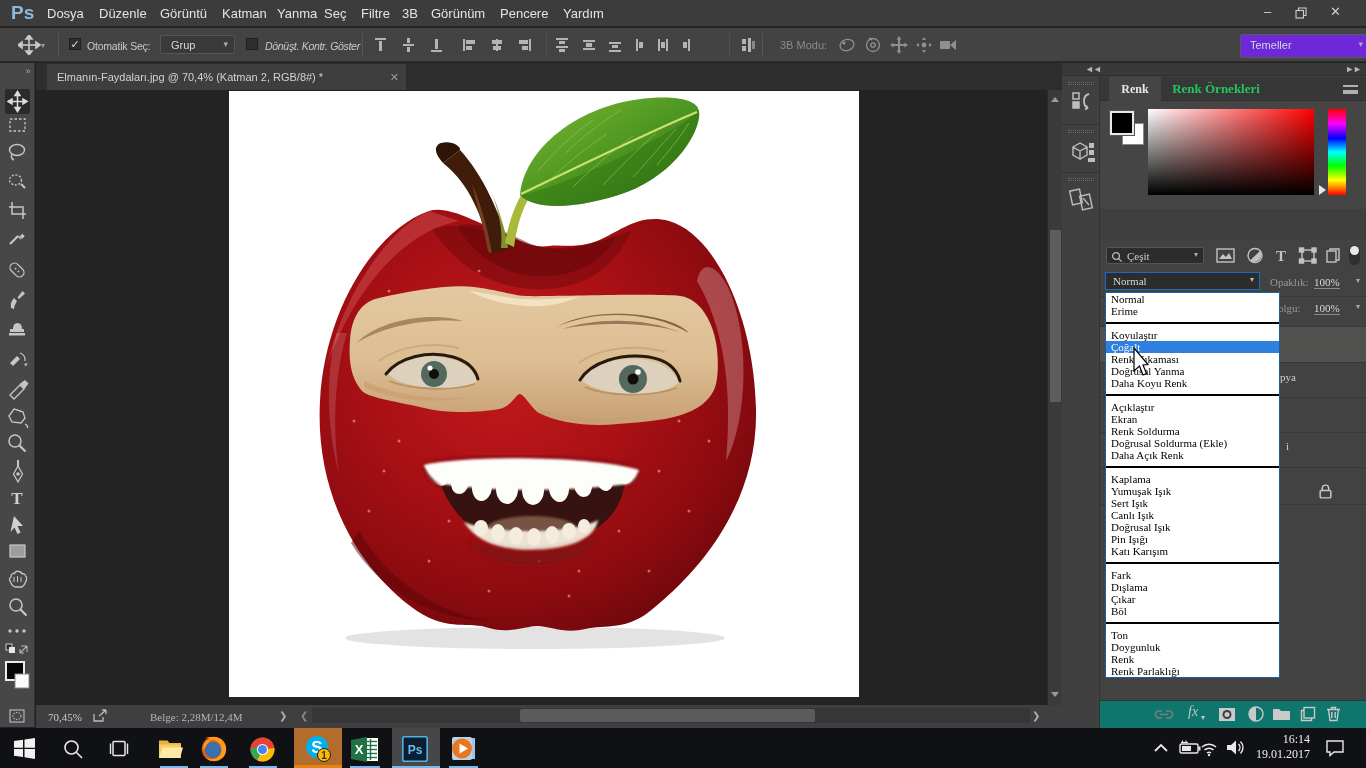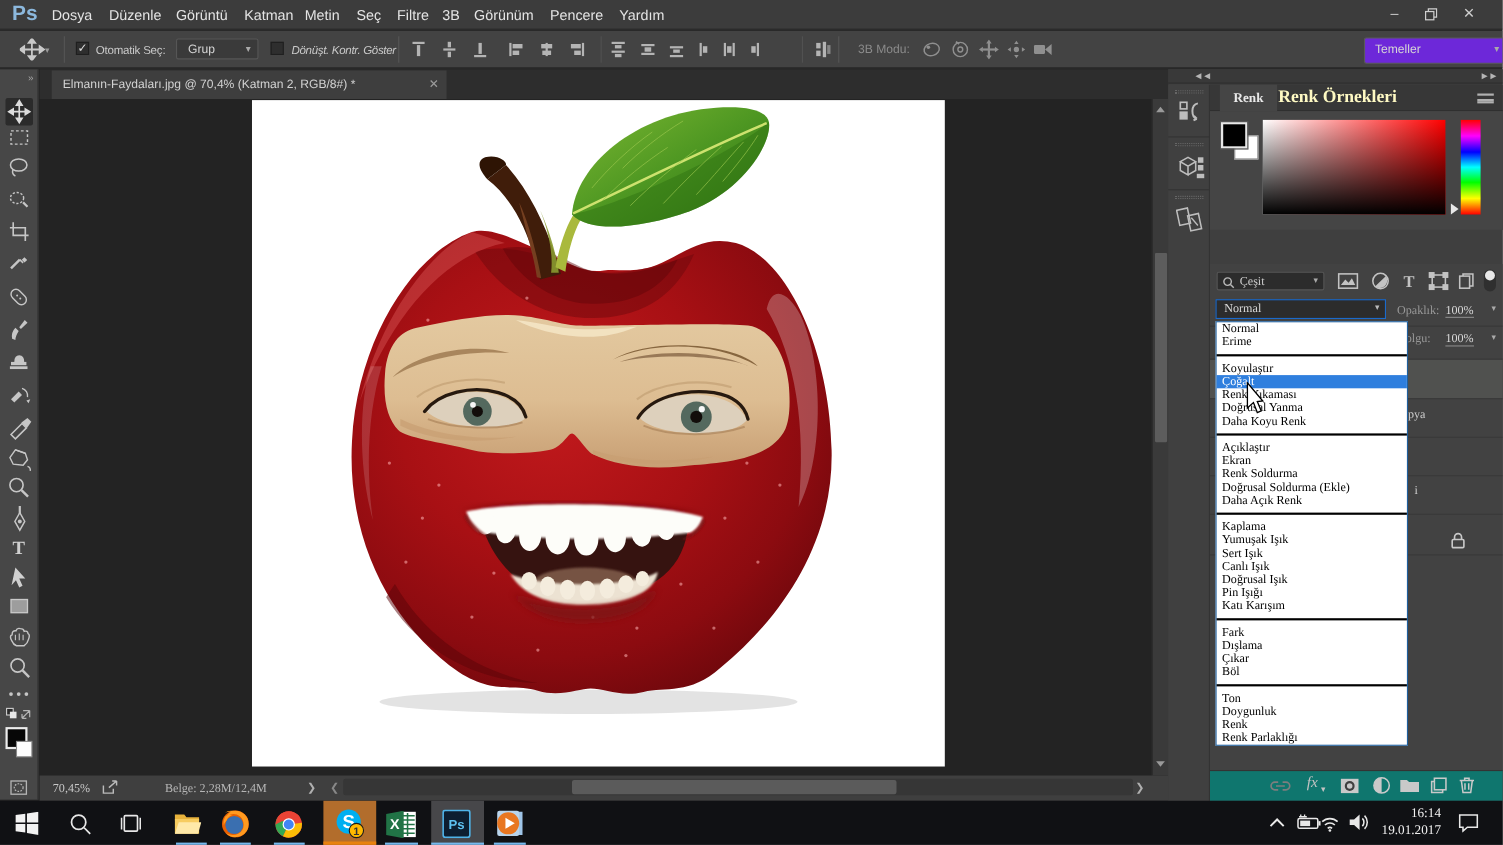--- a/index.html
+++ b/index.html
@@ -25,21 +25,21 @@
 </style>
 </head>
 <body>
 <div id="root">
   <div class="abs" id="menubar">
     <div id="pslogo">Ps</div>
     <span class="mi" style="left:47px">Dosya</span>
     <span class="mi" style="left:99px">Düzenle</span>
     <span class="mi" style="left:160px">Görüntü</span>
     <span class="mi" style="left:222px">Katman</span>
-    <span class="mi" style="left:277px">Metin</span>
+    <span class="mi" style="left:277px">Yanma</span>
     <span class="mi" style="left:324px">Seç</span>
     <span class="mi" style="left:361px">Filtre</span>
     <span class="mi" style="left:402px">3B</span>
     <span class="mi" style="left:431px">Görünüm</span>
     <span class="mi" style="left:500px">Pencere</span>
     <span class="mi" style="left:563px">Yardım</span>
     <span style="position:absolute;left:1264px;top:4px;color:#cfcfcf;font-size:13px;letter-spacing:0;">–</span>
     <svg style="position:absolute;left:1295px;top:7px" width="12" height="12" viewBox="0 0 12 12" fill="none" stroke="#cfcfcf" stroke-width="1.1">
       <path d="M3.5 3.5 V1 H11 V8.5 H8.5"></path>
         <rect x="1" y="3.5" width="7.5" height="7.5"></rect>
@@ -451,21 +451,21 @@
       <div style="position:absolute;left:6px;top:101px;width:26px;height:3px;border-top:1px dotted #666;border-bottom:1px dotted #666;"></div>
       <svg style="position:absolute;left:7px;top:110px" width="26" height="26" viewBox="0 0 26 26" fill="none" stroke="#bdbdbd" stroke-width="1.4">
         <rect x="2" y="3" width="10" height="14" transform="rotate(-12 7 10)"></rect>
         <rect x="12" y="8" width="10" height="14" transform="rotate(-12 17 15)"></rect>
         <path d="M14 11 l6 7" stroke-width="1.2"></path>
       </svg>
     </div>
     <div class="abs" style="left:38px;top:14px;width:266px;height:132px;background:#3a3a3a;">
       <div style="position:absolute;left:0;top:0;width:266px;height:24px;background:#373737;border-bottom:1px solid #2f2f2f;">
         <div style="position:absolute;left:9px;top:0;width:52px;height:24px;background:#454545;color:#e8e8e8;font-size:12px;font-weight:bold;line-height:24px;text-align:center;">Renk</div>
-        <div style="position:absolute;left:61px;top:0;width:110px;height:24px;color:#fef9c3;font-size:16px;font-weight:bold;line-height:24px;text-align:center;">Renk Örnekleri</div>
+        <div style="position:absolute;left:61px;top:0;width:110px;height:24px;color:#22c55e;font-size:13px;font-weight:bold;line-height:24px;text-align:center;">Renk Örnekleri</div>
         <div style="position:absolute;right:8px;top:8px;width:15px;height:9px;border-top:2px solid #b0b0b0;border-bottom:2px solid #b0b0b0;">
           <div style="margin-top:2.5px;height:2px;background:#b0b0b0;"></div>
         </div>
       </div>
       <div style="position:absolute;left:0;top:24px;width:266px;height:108px;background:#454545;">
         <div style="position:absolute;left:10px;top:10px;width:24px;height:24px;background:#000;border:2px solid #e8e8e8;outline:1px solid #555;z-index:3;"></div>
         <div style="position:absolute;left:22px;top:22px;width:22px;height:22px;background:#fff;border:1px solid #888;z-index:2;"></div>
         <div style="position:absolute;left:48px;top:8px;width:166px;height:86px;background:linear-gradient(to bottom,rgba(0,0,0,0) 0%,#000 100%),linear-gradient(to right,#ffffff 0%,#ff0000 100%);"></div>
         <div style="position:absolute;left:228px;top:8px;width:18px;height:86px;background:linear-gradient(to bottom,#ff0000 0%,#ff00ff 17%,#0000ff 34%,#00ffff 50%,#00ff00 66%,#ffff00 83%,#ff0000 100%);"></div>
         <div style="position:absolute;left:219px;top:84px;width:0;height:0;border-top:5px solid transparent;border-bottom:5px solid transparent;border-left:7px solid #e8e8e8;"></div>

